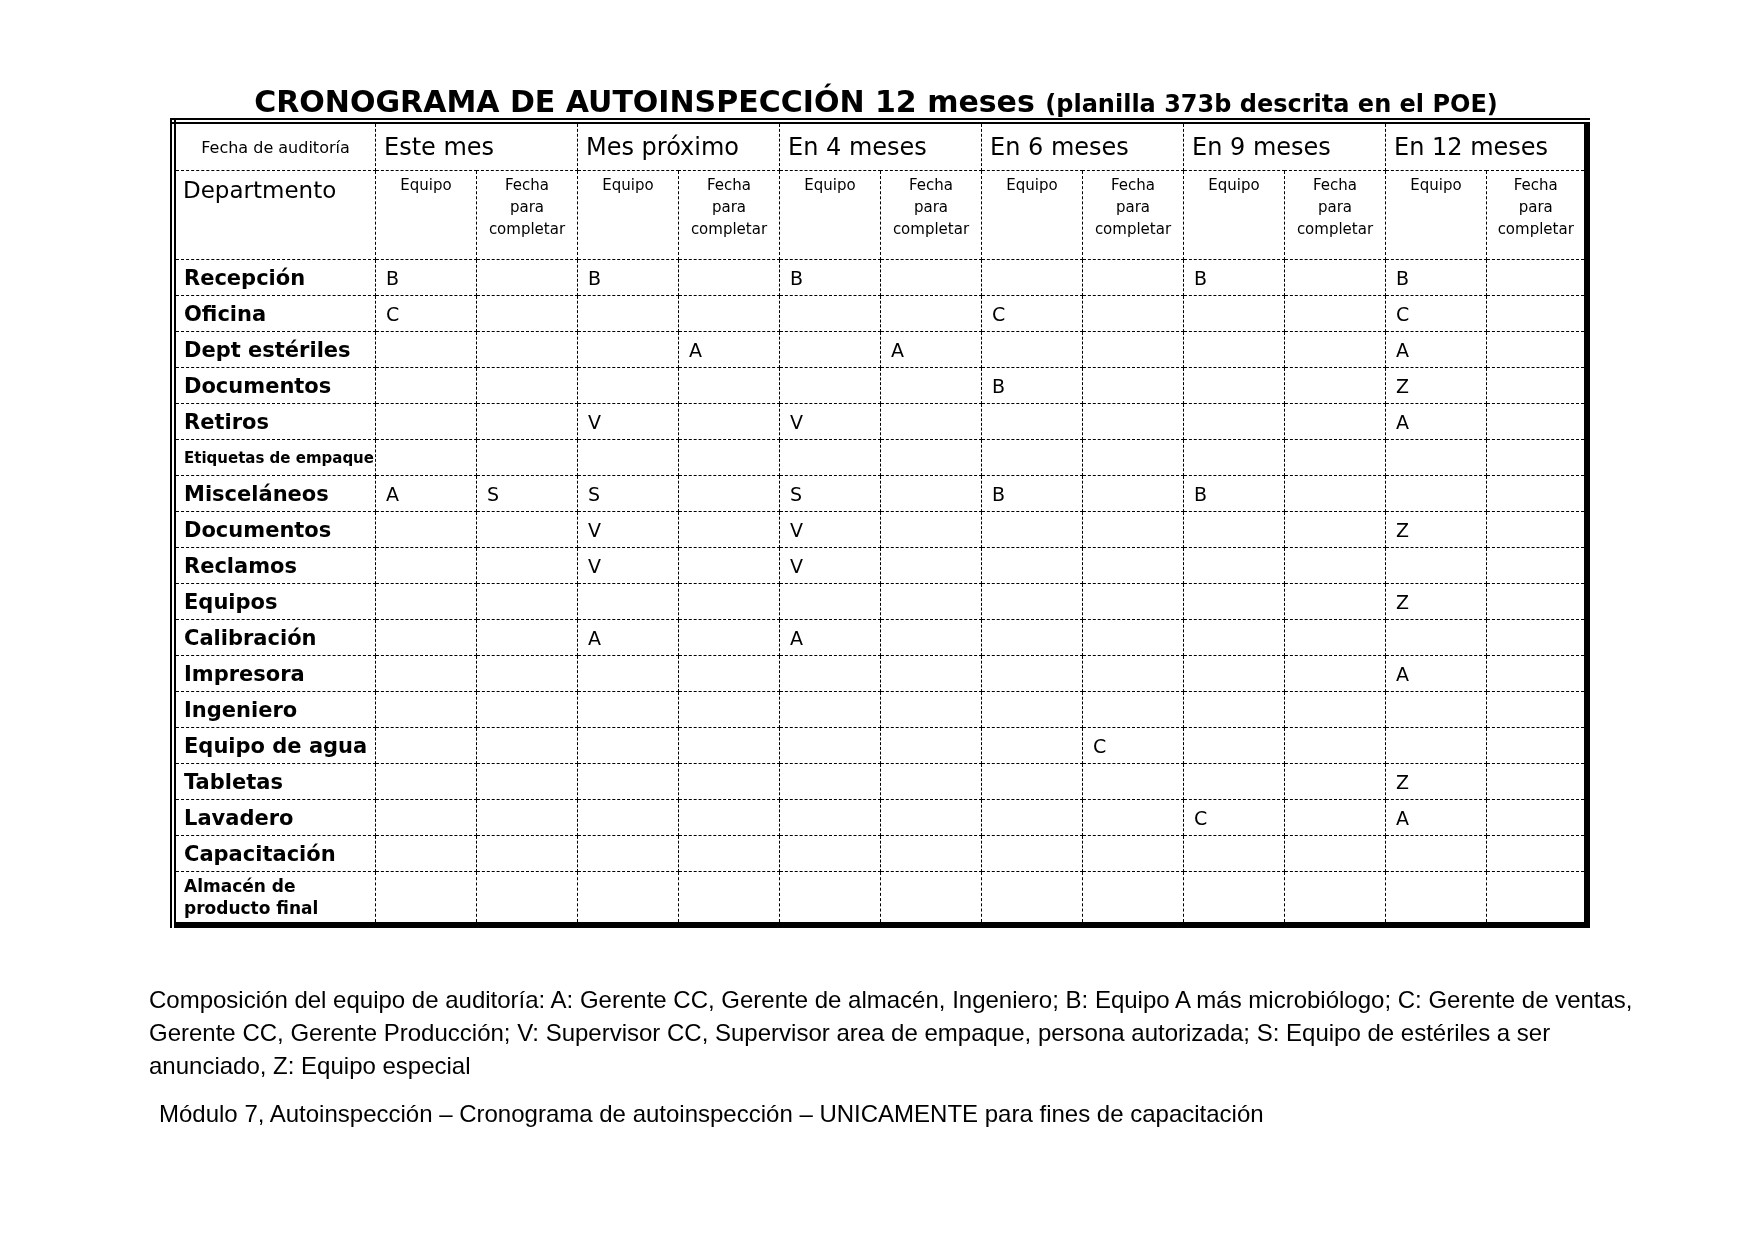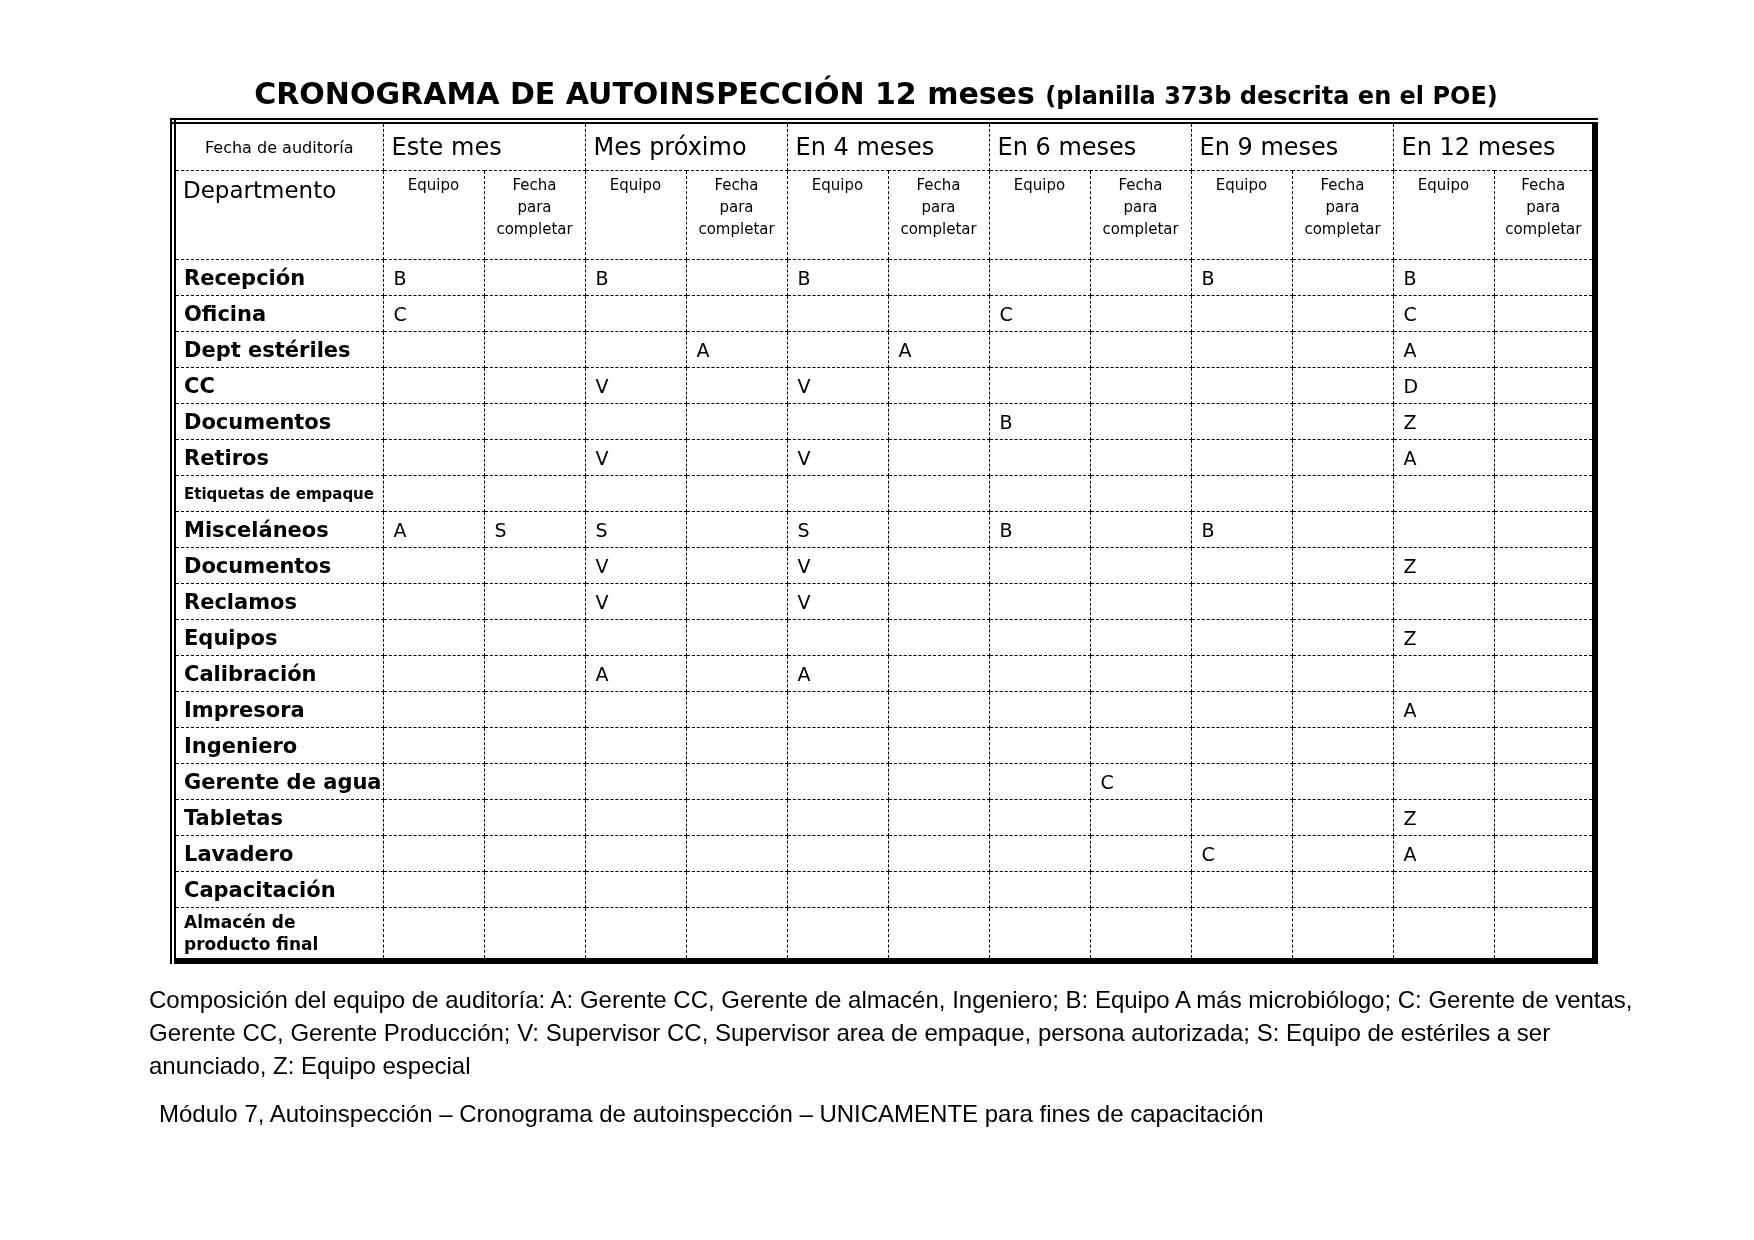--- a/index.html
+++ b/index.html
@@ -2,21 +2,21 @@
 <html><head>
 <meta charset="utf-8">
 <style>
   html,body{margin:0;padding:0;}
   body{
     width:1754px;height:1240px;background:#ffffff;color:#000;
     position:relative;font-family:"DejaVu Sans",sans-serif;
     -webkit-font-smoothing:antialiased;
   }
   .title{
-    position:absolute;top:76px;left:170px;width:1412px;
+    position:absolute;top:84px;left:170px;width:1412px;
     text-align:center;font-weight:bold;font-size:30px;white-space:nowrap;
   }
   .title .paren{font-size:24px;}
   table.sched{
     position:absolute;top:118px;left:170px;
     border-collapse:collapse;table-layout:fixed;
     border-top:6px double #000;border-left:6px double #000;
     border-right:6px solid #000;border-bottom:6px solid #000;
     background:#fff;
   }
@@ -147,35 +147,20 @@
         <td class="cell"></td>
         <td class="cell">A</td>
         <td class="cell"></td>
         <td class="cell"></td>
         <td class="cell"></td>
         <td class="cell"></td>
         <td class="cell">A</td>
         <td class="cell"></td>
       </tr>
       <tr>
-        <td class="lbl">CC</td>
-        <td class="cell"></td>
-        <td class="cell"></td>
-        <td class="cell">V</td>
-        <td class="cell"></td>
-        <td class="cell">V</td>
-        <td class="cell"></td>
-        <td class="cell"></td>
-        <td class="cell"></td>
-        <td class="cell"></td>
-        <td class="cell"></td>
-        <td class="cell">D</td>
-        <td class="cell"></td>
-      </tr>
-      <tr>
         <td class="lbl">Documentos</td>
         <td class="cell"></td>
         <td class="cell"></td>
         <td class="cell"></td>
         <td class="cell"></td>
         <td class="cell"></td>
         <td class="cell"></td>
         <td class="cell">B</td>
         <td class="cell"></td>
         <td class="cell"></td>
@@ -312,21 +297,21 @@
         <td class="cell"></td>
         <td class="cell"></td>
         <td class="cell"></td>
         <td class="cell"></td>
         <td class="cell"></td>
         <td class="cell"></td>
         <td class="cell"></td>
         <td class="cell"></td>
       </tr>
       <tr>
-        <td class="lbl">Gerente de agua</td>
+        <td class="lbl">Equipo de agua</td>
         <td class="cell"></td>
         <td class="cell"></td>
         <td class="cell"></td>
         <td class="cell"></td>
         <td class="cell"></td>
         <td class="cell"></td>
         <td class="cell"></td>
         <td class="cell">C</td>
         <td class="cell"></td>
         <td class="cell"></td>

